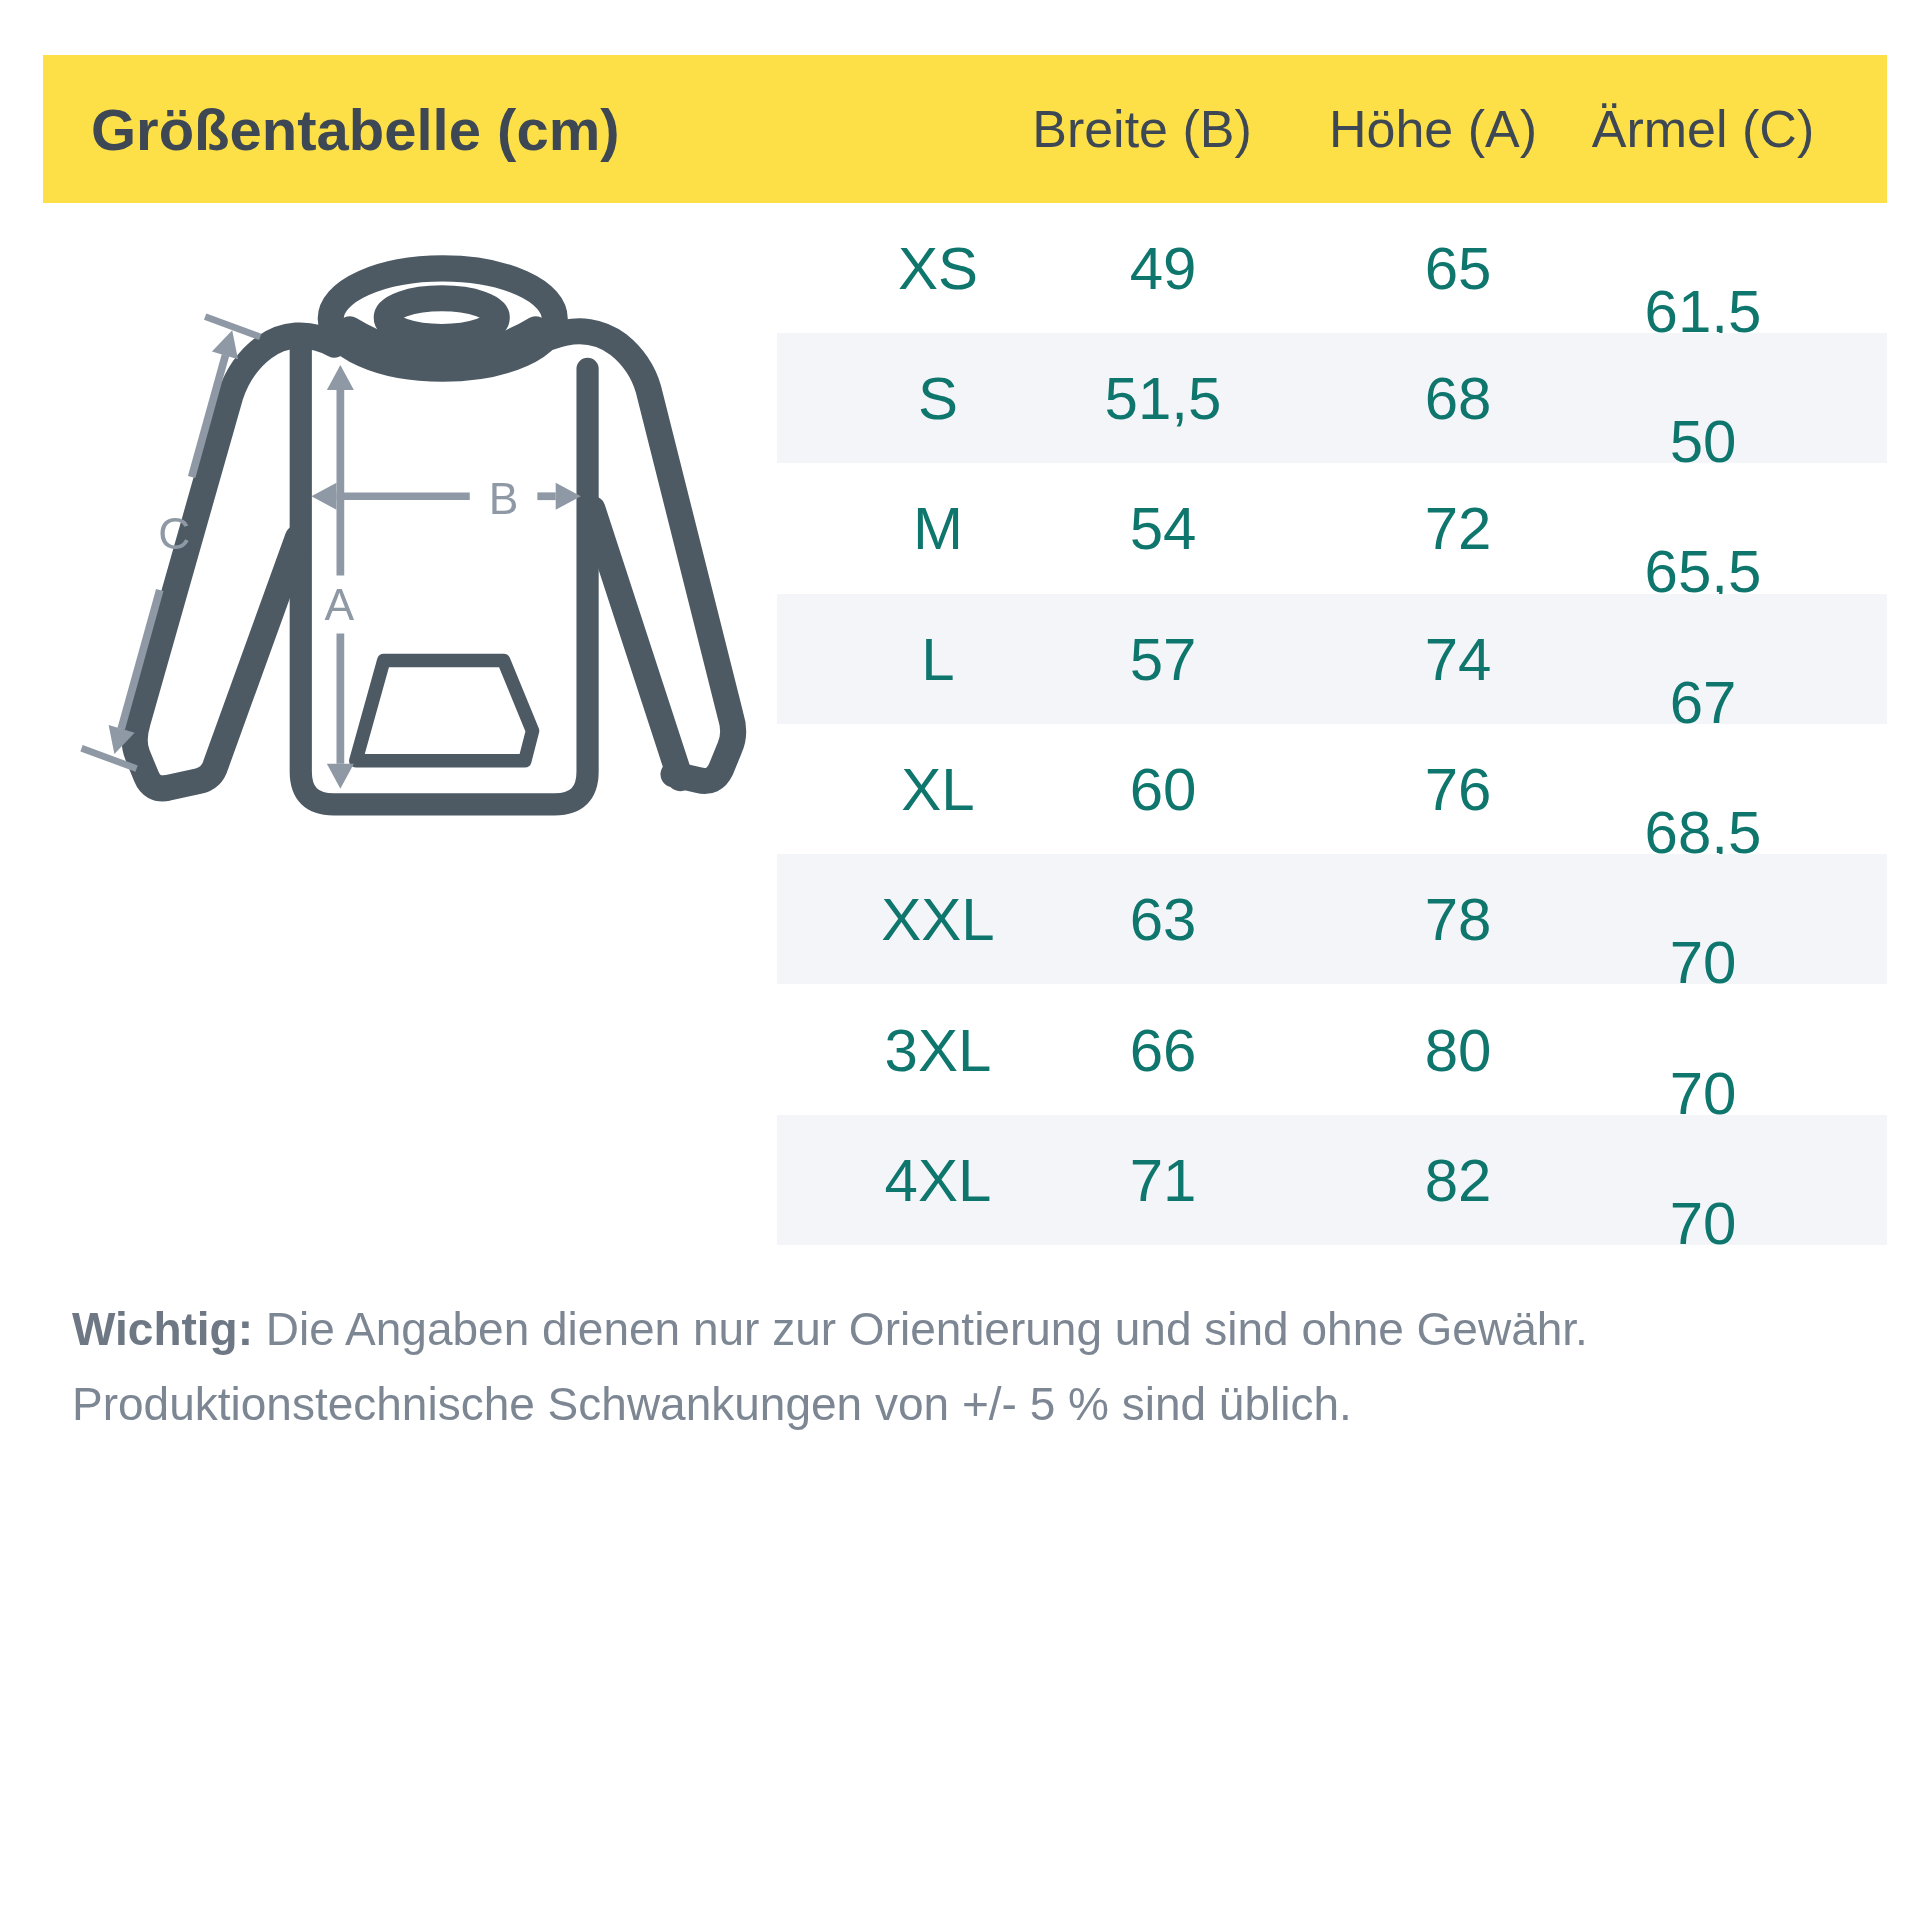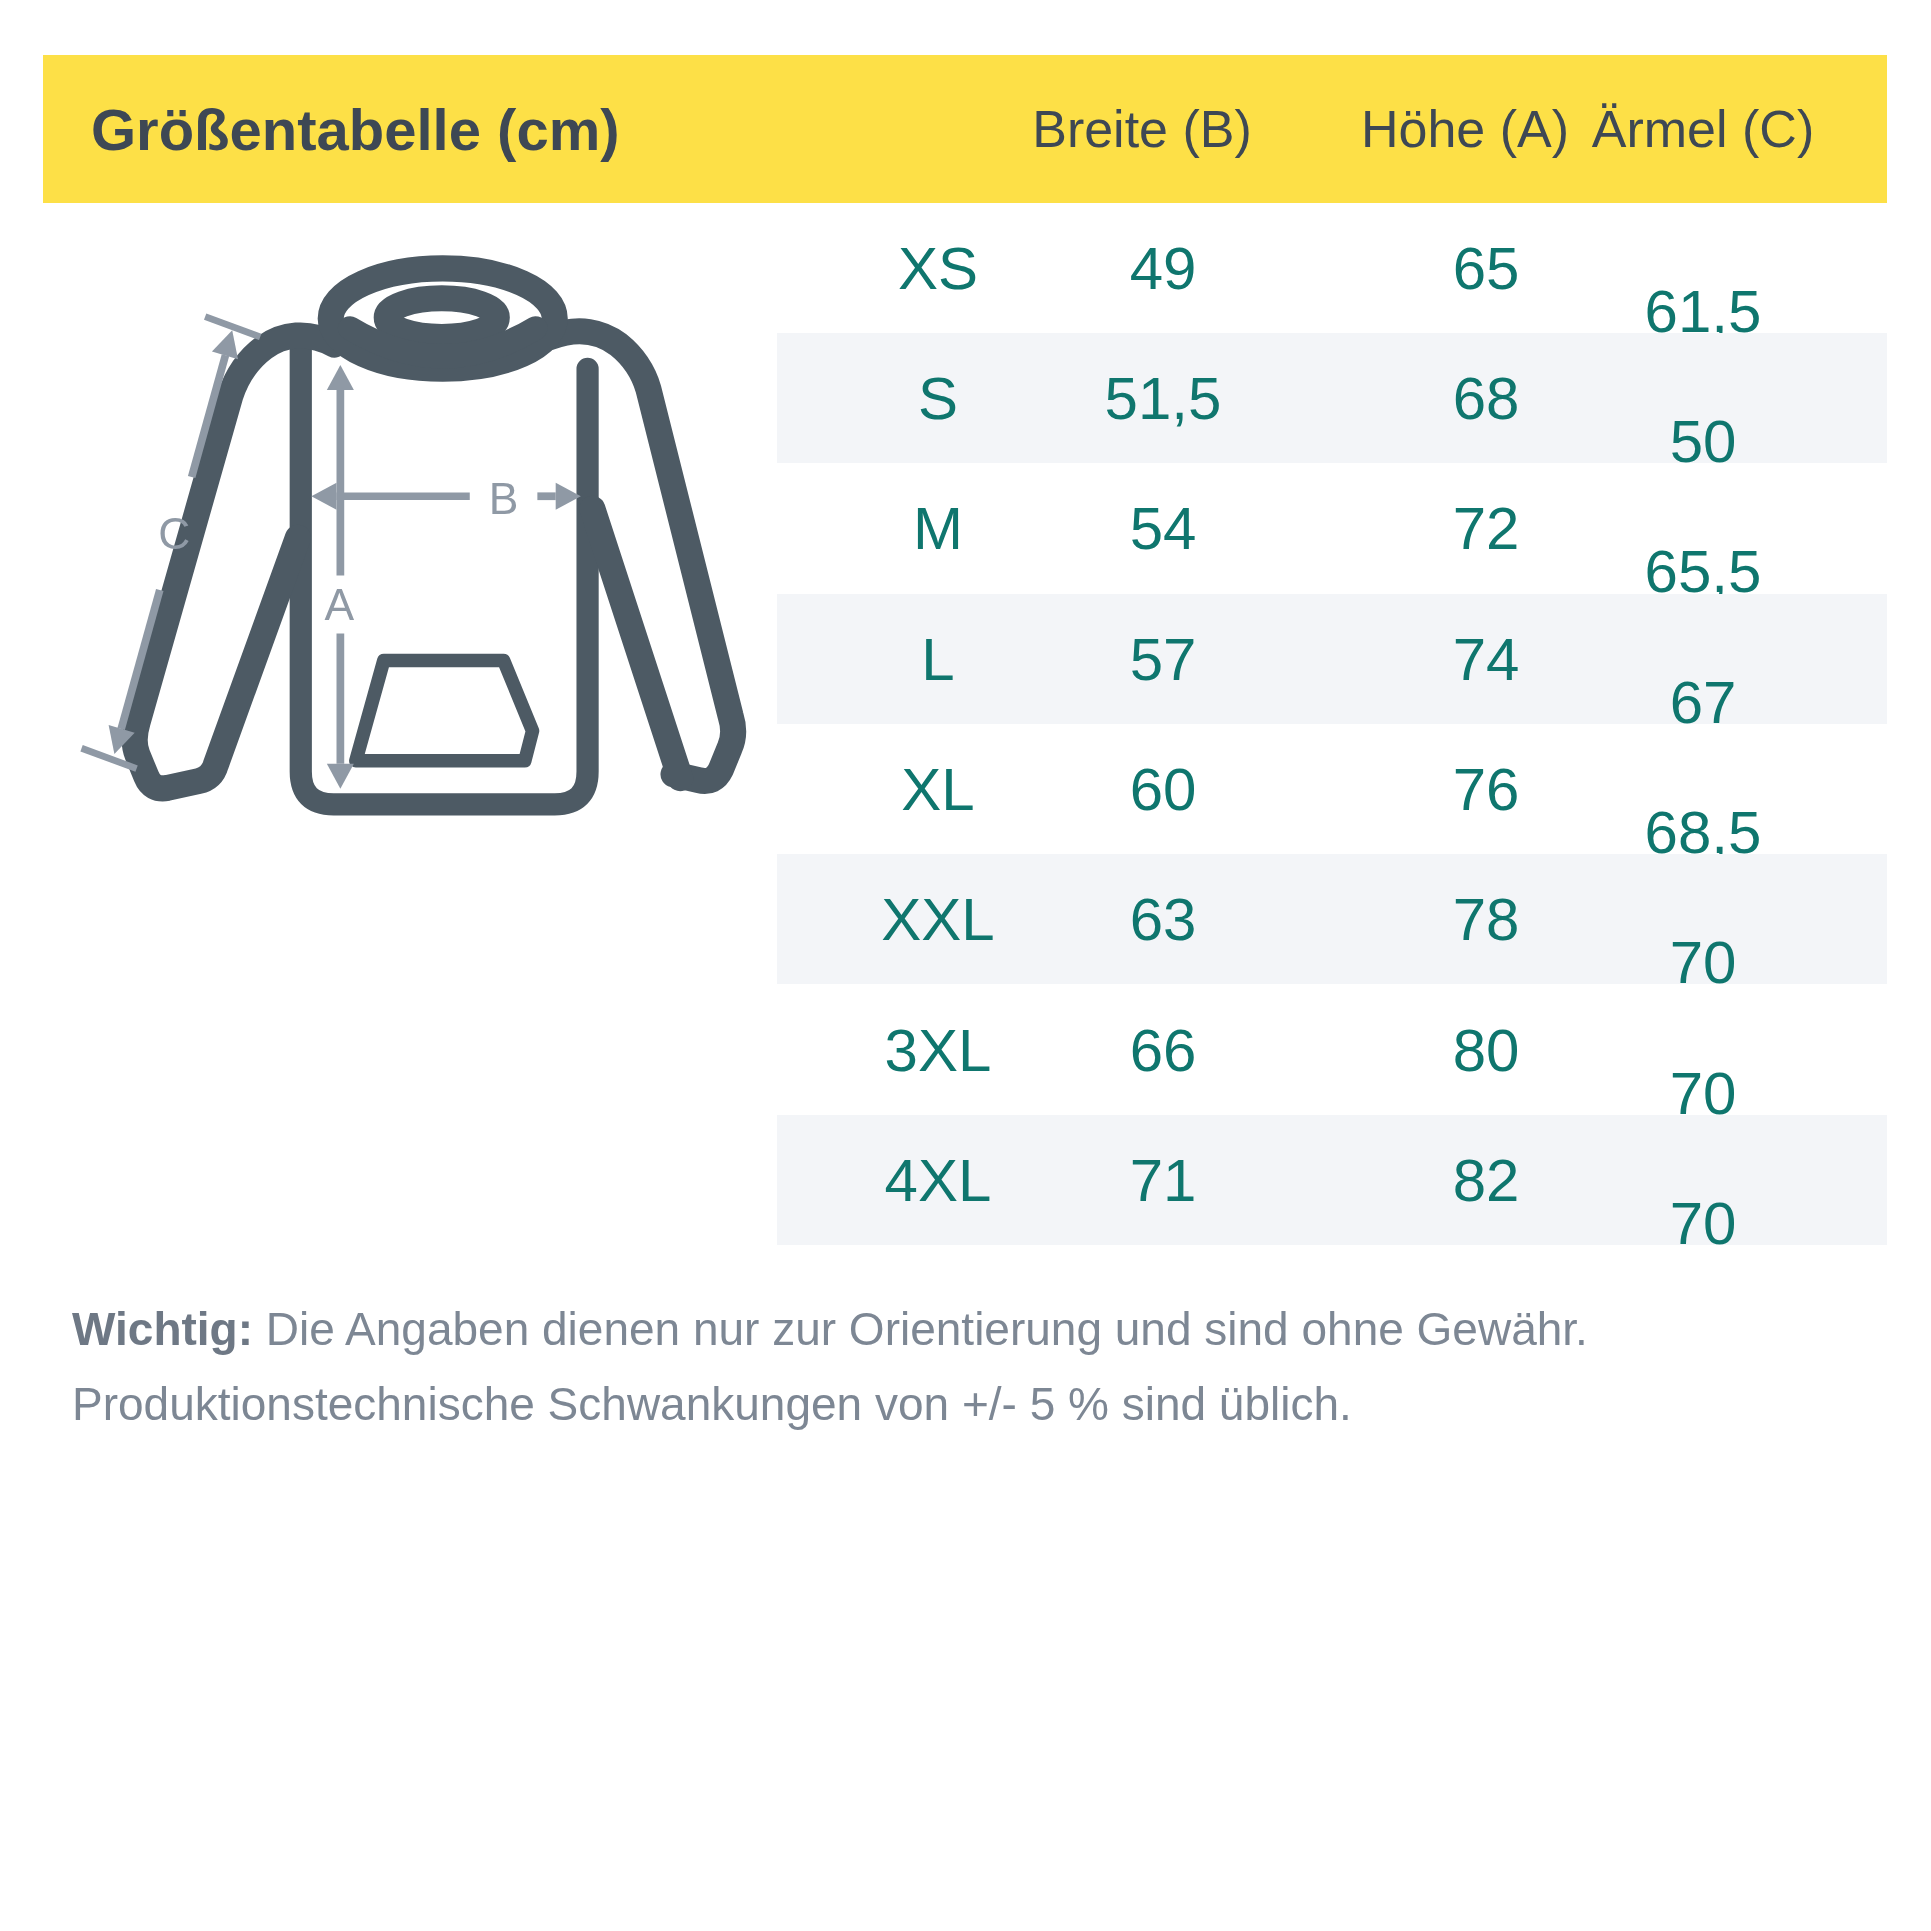--- a/index.html
+++ b/index.html
@@ -18,34 +18,34 @@
   }
   .title{
     position:absolute;left:48px;top:50%;transform:translateY(-50%);
     font-size:58px;font-weight:bold;color:#3e4854;white-space:nowrap;
   }
   .col-header{
     position:absolute;top:50%;transform:translate(-50%,-50%);
     font-size:52px;font-weight:normal;color:#3e4854;white-space:nowrap;
   }
   .col-header.h0{left:1099px;}
-  .col-header.h1{left:1390px;margin-left:32px;}
+  .col-header.h1{left:1390px;}
   .col-header.h2{left:1660px;}
   
   .row{
     position:absolute;left:777px;width:1110px;height:130px;
   }
   .row.stripe{background:#f3f5f8;}
   .cell{
     position:absolute;top:50%;transform:translate(-50%,-50%);
     font-size:60px;color:#0f766e;white-space:nowrap;
   }
   .cell.c0{left:161px;}
   .cell.c1{left:386px;}
-  .cell.c2{left:681px;margin-left:28px;}
+  .cell.c2{left:681px;}
   .cell.c3{left:926px;margin-top:43px;}
   
   .diagram{position:absolute;left:39px;top:222px;}
   .garment{stroke:#4d5a64;fill:none;stroke-linecap:round;stroke-linejoin:round;}
   .measure{stroke:#8f99a5;fill:none;}
   .measure-label{
     fill:#8f99a5;font-size:46px;
     text-anchor:middle;dominant-baseline:central;
     font-family:"Liberation Sans", sans-serif;
   }

